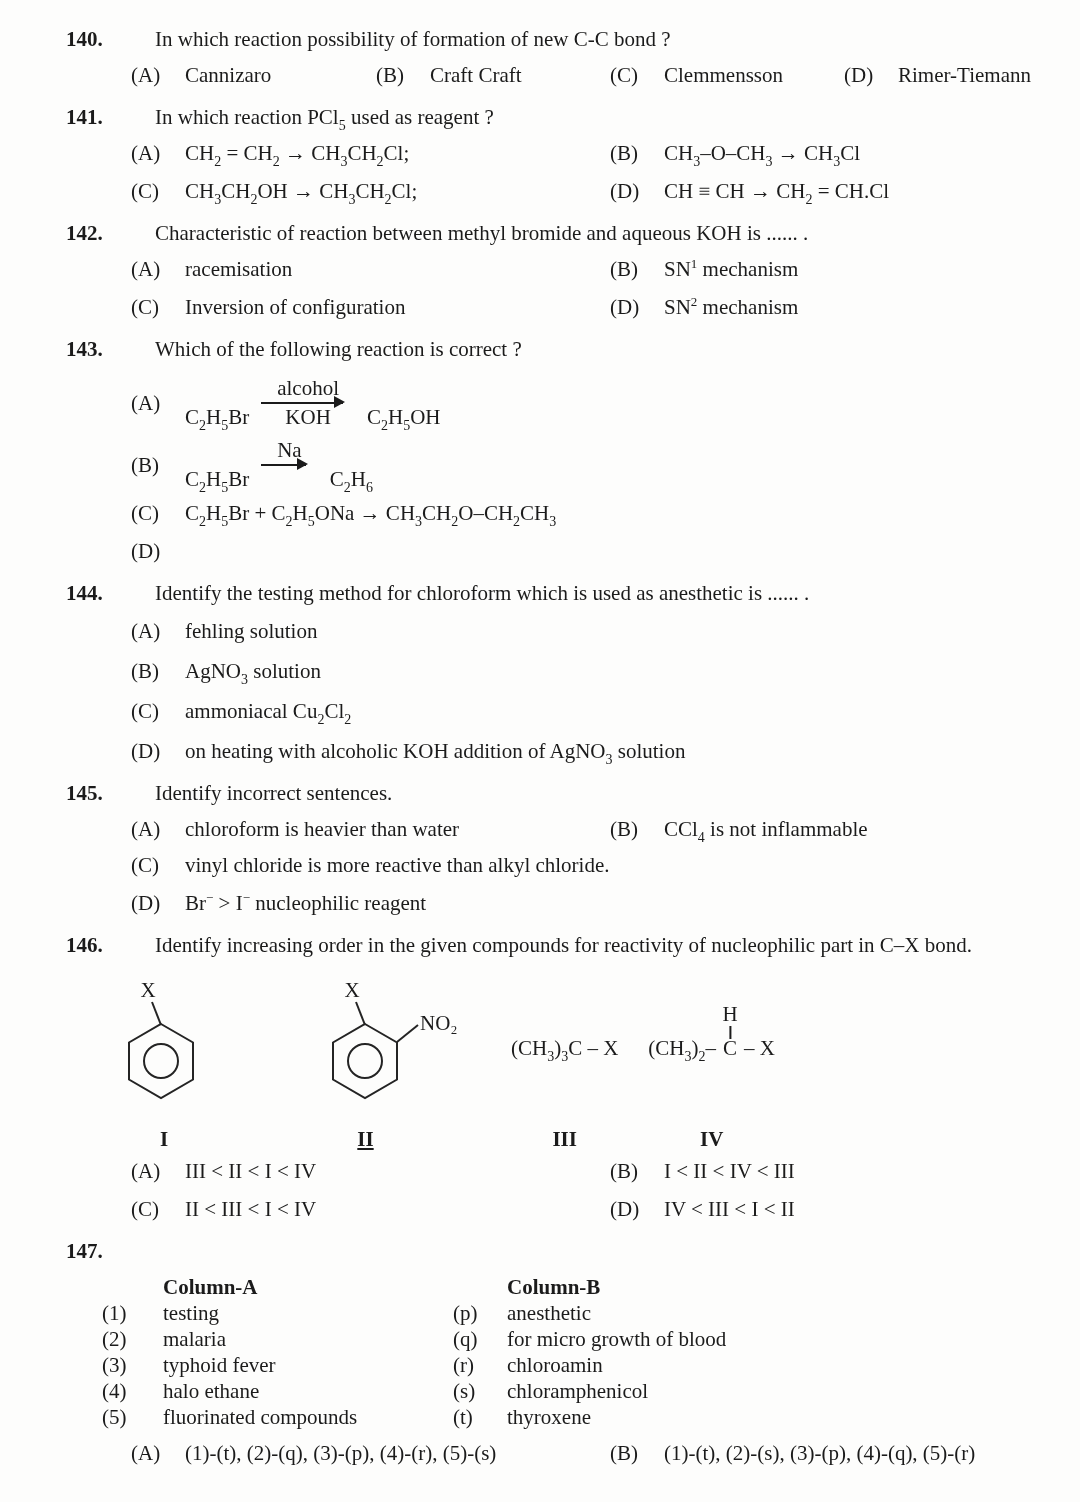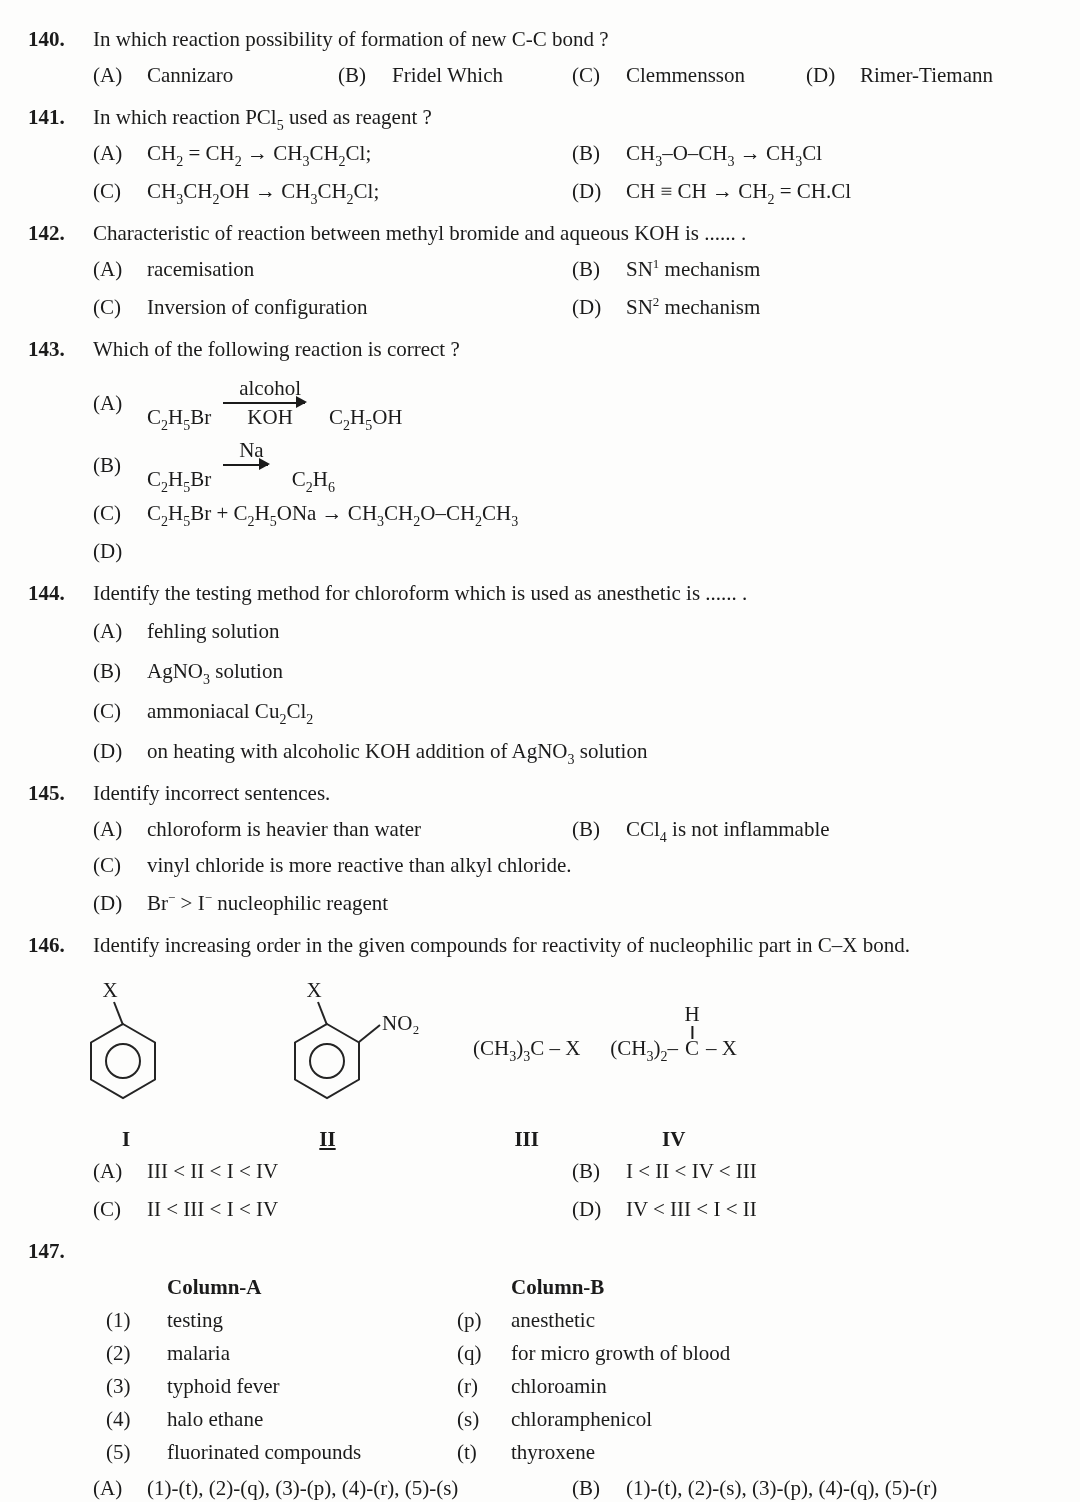--- a/index.html
+++ b/index.html
@@ -2,28 +2,28 @@
 <html><head>
 <meta charset="utf-8">
 <style>
   html,body { margin:0; padding:0; }
   body {
     width:1080px; height:1502px; overflow:hidden;
     background:#fdfdfc; color:#1b1b1b;
     font-family:"Liberation Serif","DejaVu Serif",serif;
     font-size:21px; line-height:26px;
   }
-  .page { box-sizing:border-box; width:1080px; height:1502px; padding:26px 28px 0 28px; }
+  .page { box-sizing:border-box; width:1080px; height:1502px; padding:26px 28px 0 66px; }
   sub { font-size:14px; line-height:0; vertical-align:-6px; }
   sup { font-size:13px; line-height:0; vertical-align:8px; }
 
   .q { margin:0 0 16px 0; }
   .q-head { display:flex; margin-bottom:10px; }
   .qnum { font-weight:bold; width:65px; flex:none; }
-  .qtext { flex:1; }
+  .qtext { flex:1;margin-left:24px; }
 
   .opt { display:flex; align-items:baseline; }
   .letter { min-width:44px; flex:none; margin-right:10px; }
 
   .opts-4 { margin-left:65px; display:grid; grid-template-columns:245px 234px 234px 1fr; margin-bottom:6px; }
   .opts-2 { margin-left:65px; display:grid; grid-template-columns:479px 1fr; row-gap:12px; margin-bottom:12px; }
   .opt-line { margin-left:65px; margin-bottom:12px; }
 
   
   .opt-rxn { display:flex; align-items:center; margin-left:65px; margin-bottom:8px; }
@@ -48,42 +48,42 @@
   .rom { font-weight:bold; margin-top:2px; }
   .rom-ii { transform:translateX(-40px);text-decoration:underline; }
   .s4 { display:inline-block; }
   .s4-c { position:relative; margin:0 7px; }
   .s4-above { position:absolute; bottom:21px; left:50%; transform:translateX(-50%);
     display:flex; flex-direction:column; align-items:center; }
   .s4-h { line-height:22px; }
   .s4-bar { width:2px; height:13px; background:#1b1b1b; margin-top:1px; }
 
   
-  .match { margin-left:78px; display:grid; grid-template-columns:61px 290px 54px 1fr; row-gap:7px; margin-bottom:10px; }
+  .match { margin-left:36px; display:grid; grid-template-columns:61px 290px 54px 1fr; margin-bottom:10px; }
   .match .hdr { font-weight:bold; }
   .q147-numline { font-weight:bold; margin-bottom:10px; }
 </style>
 </head>
 <body>
 
 <div class="page">
 
   <section class="q">
     <div class="q-head">
       <span class="qnum">140.</span>
       <span class="qtext">In which reaction possibility of formation of new C-C bond ?</span>
     </div>
     <div class="opts-4">
       <span class="opt">
           <span class="letter">(A)</span>
           <span>Cannizaro</span>
         </span>
       <span class="opt">
           <span class="letter">(B)</span>
-          <span>Fridel Which</span>
+          <span>Craft Craft</span>
         </span>
       <span class="opt">
           <span class="letter">(C)</span>
           <span>Clemmensson</span>
         </span>
       <span class="opt">
           <span class="letter">(D)</span>
           <span>Rimer-Tiemann</span>
         </span>
     </div>

